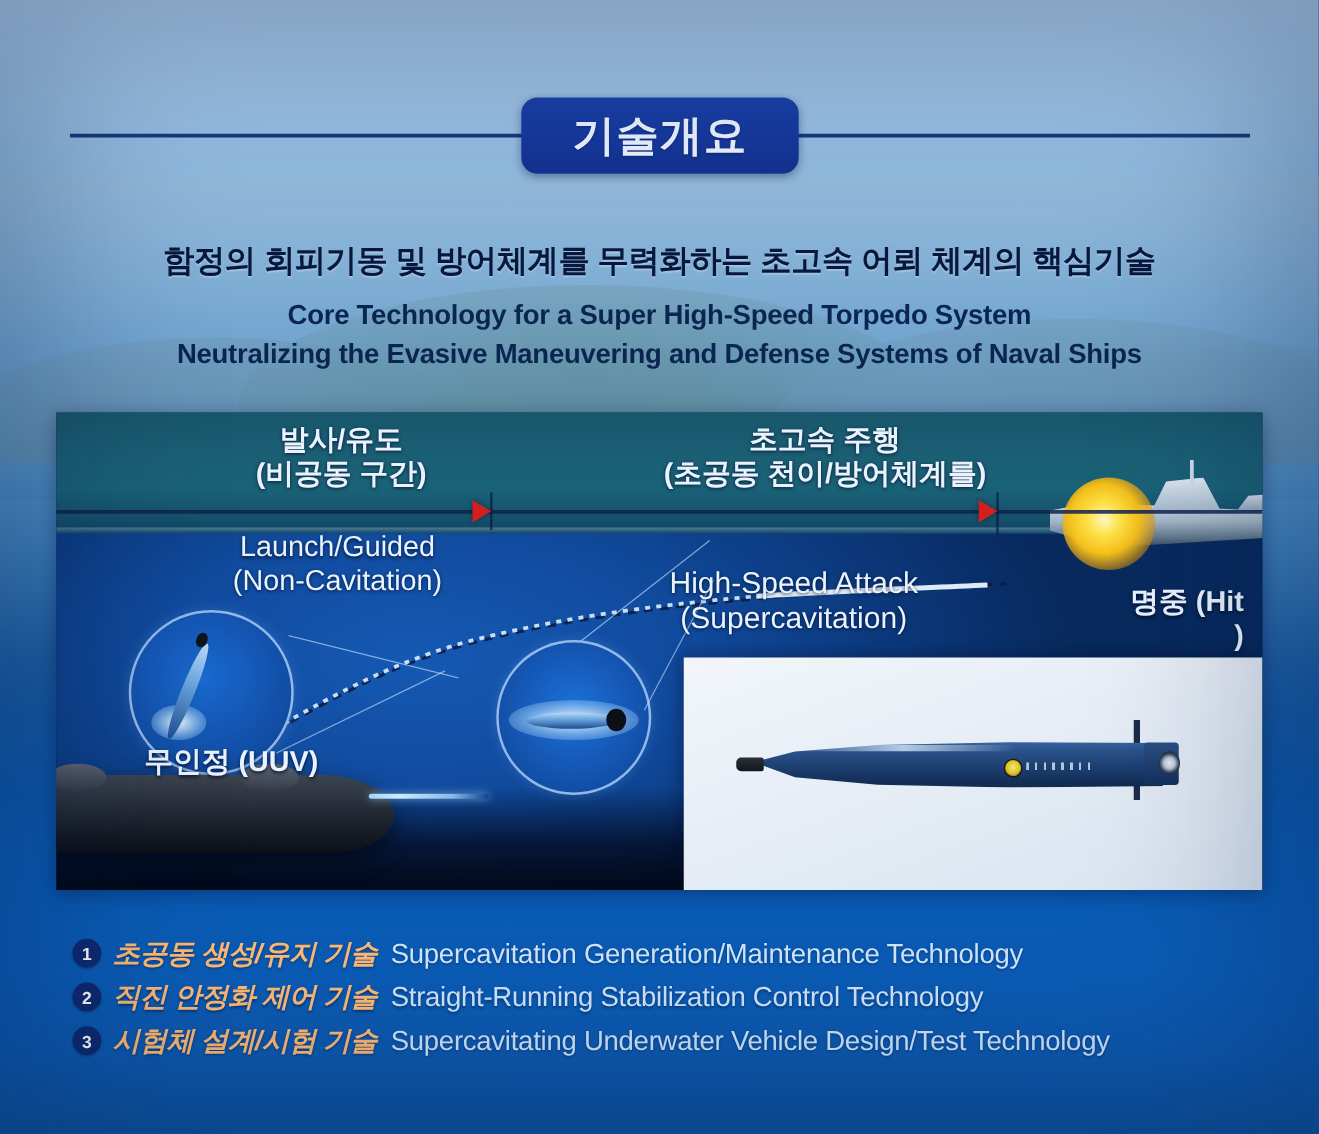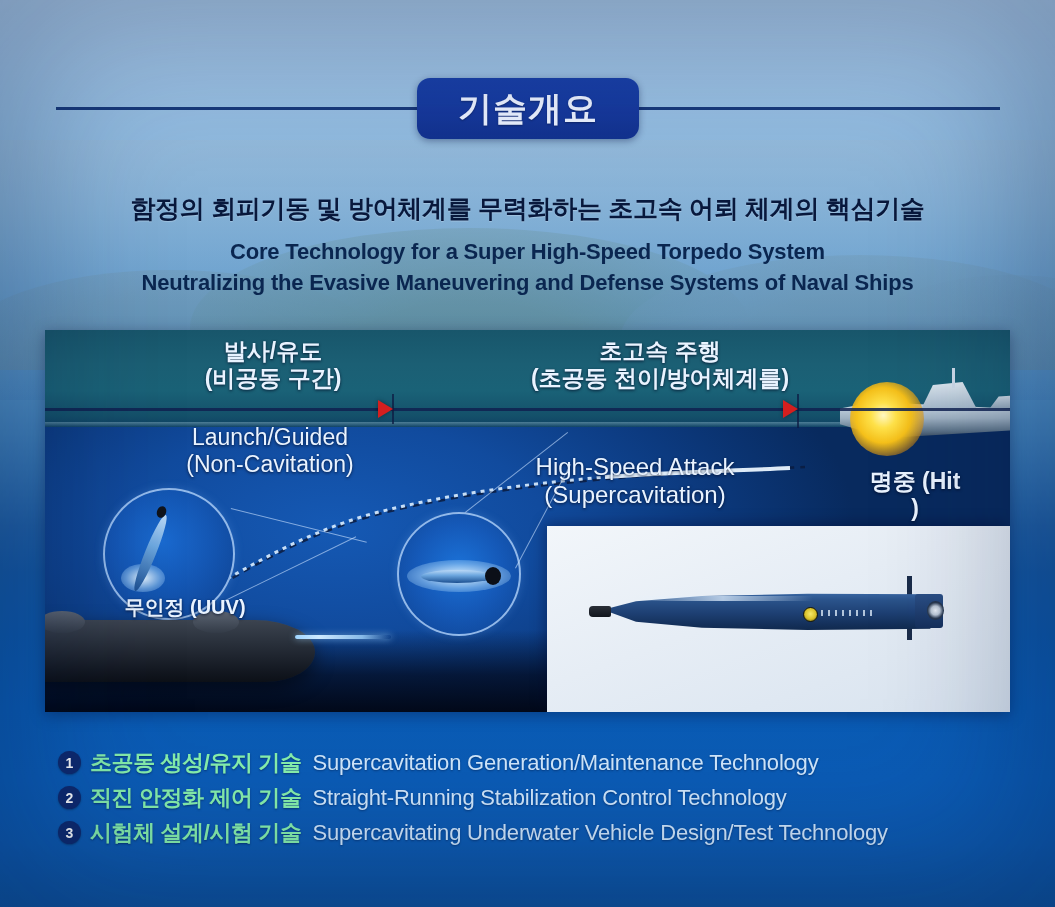--- a/index.html
+++ b/index.html
@@ -167,22 +167,22 @@
 
   
   #list{position:absolute;left:58px;top:745px;width:960px;}
   .row{display:flex;align-items:center;height:35px;}
   .num{
     width:23px;height:23px;min-width:23px;border-radius:50%;
     background:#0e2a70;color:#ffffff;font-size:14px;font-weight:700;
     display:flex;align-items:center;justify-content:center;margin-right:9px;
     box-shadow:0 1px 2px rgba(0,0,0,.3);
   }
-  .ko-item{color:#86efac;font-size:22px;font-weight:700;margin-right:11px;letter-spacing:-.4px;
-           text-shadow:0 1px 2px rgba(0,20,60,.5);}
+  .ko-item{color:#fdba74;font-size:22px;font-weight:700;margin-right:11px;letter-spacing:-.4px;
+           text-shadow:0 1px 2px rgba(0,20,60,.5);font-style:italic;}
   .en-item{color:#cfe6fb;font-size:22px;font-weight:400;letter-spacing:-.2px;
            text-shadow:0 1px 2px rgba(0,20,60,.45);}
 </style>
 </head>
 <body>
 
 <div id="slide">
   <div id="hills">
     <div class="h" id="hill1"></div>
     <div class="h" id="hill2"></div>
@@ -279,26 +279,26 @@
   <div class="lbl ko" style="left:465px;top:8px;width:300px;font-size:23px;">
     <div>초고속 주행</div>
     <div>(초공동 천이/방어체계를)</div>
   </div>
 
   <div class="lbl en" style="left:440px;top:123px;width:300px;font-size:24px;">
     <div>High-Speed Attack</div>
     <div>(Supercavitation)</div>
   </div>
 
-  <div class="lbl ko" style="left:790px;top:138px;width:160px;font-size:23px;">
+  <div class="lbl ko" style="left:790px;top:138px;width:160px;font-size:23px;text-align:right;">
     <div>명중 (Hit</div>
     <div>)</div>
   </div>
 
-  <div class="lbl ko" style="left:25px;top:266px;width:230px;font-size:20px;">무인정 (UUV)</div>
+  <div class="lbl ko" style="left:25px;top:266px;width:230px;font-size:23px;">무인정 (UUV)</div>
 </div>
 
 <div id="list">
 
   <div class="row">
     <div class="num">1</div>
     <div class="ko-item">초공동 생성/유지 기술</div>
     <div class="en-item">Supercavitation Generation/Maintenance Technology</div>
   </div>
 

